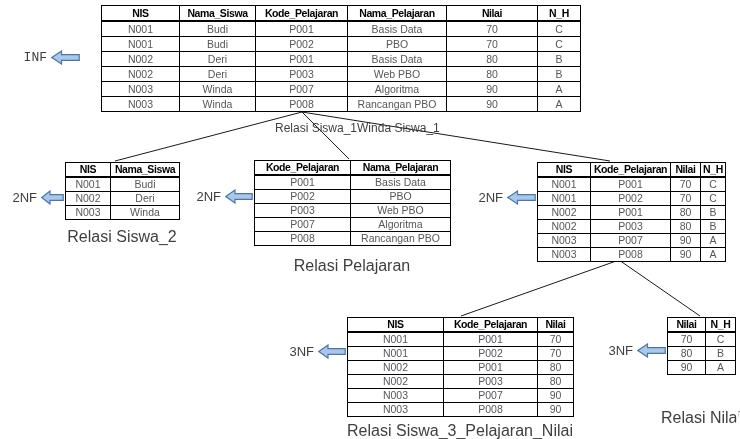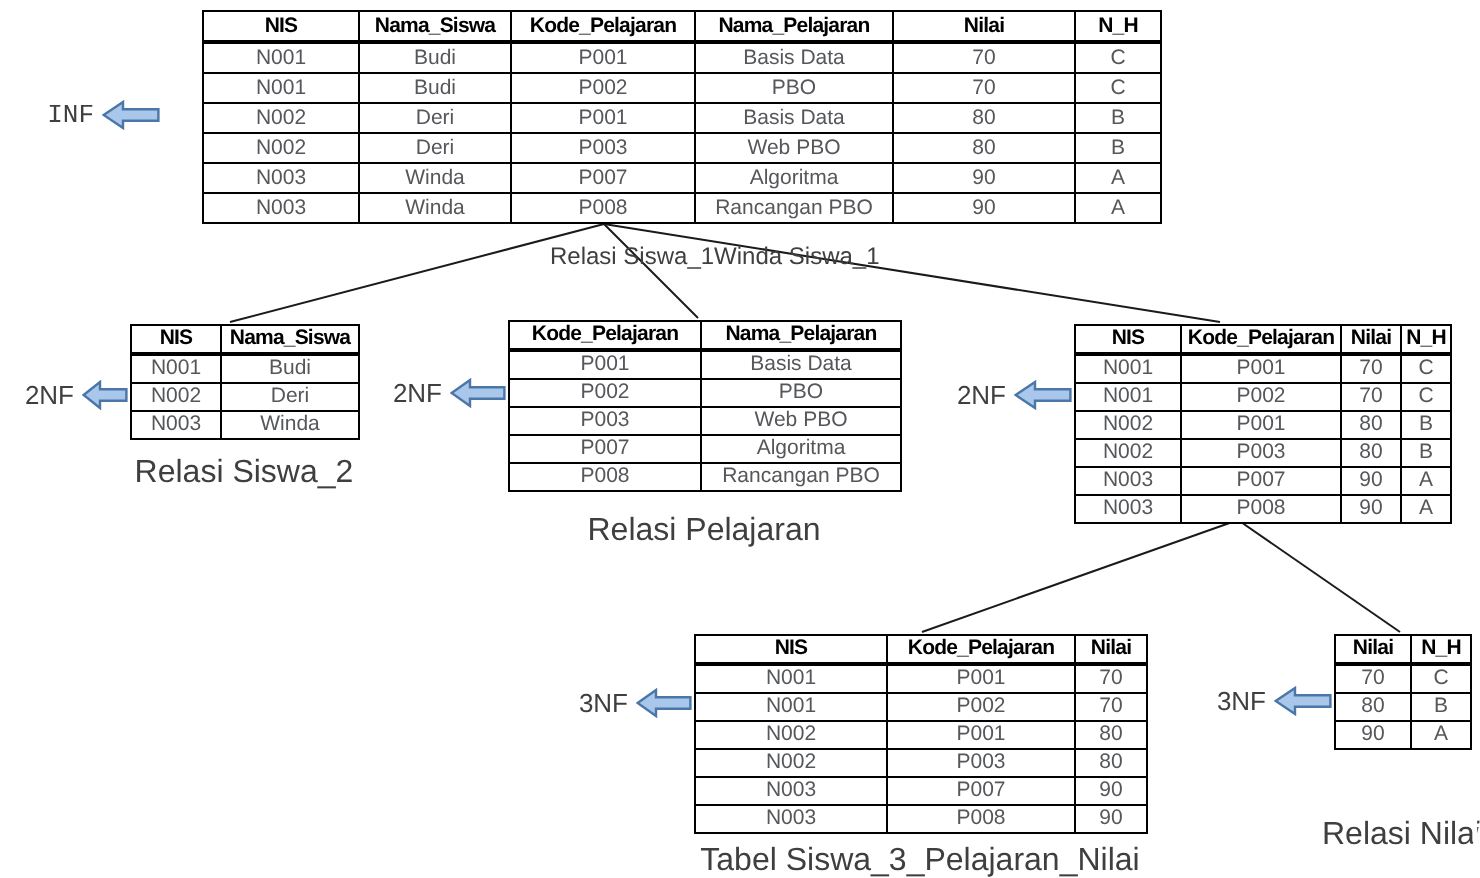--- a/index.html
+++ b/index.html
@@ -310,21 +310,21 @@
           <td>P007</td>
           <td>90</td>
         </tr>
         <tr>
           <td>N003</td>
           <td>P008</td>
           <td>90</td>
         </tr>
       </tbody>
     </table>
-  <div class="caption" style="left:347px;top:425px;width:226px;">Tabel Siswa_3_Pelajaran_Nilai</div>
+  <div class="caption" style="left:347px;top:425px;width:226px;">Relasi Siswa_3_Pelajaran_Nilai</div>
   <div class="nf" style="right:394px;top:344px;">
     <span>3NF</span>
     <svg width="28" height="15" viewBox="0 0 28 15">
       <polygon points="0.8,7.5 10,1 10,4.6 27.2,4.6 27.2,10.4 10,10.4 10,14"></polygon>
     </svg>
   </div>
 
   <table class="rel" style="left:667px;top:317px;width:68px;">
     <colgroup>
         <col style="width:38px">

